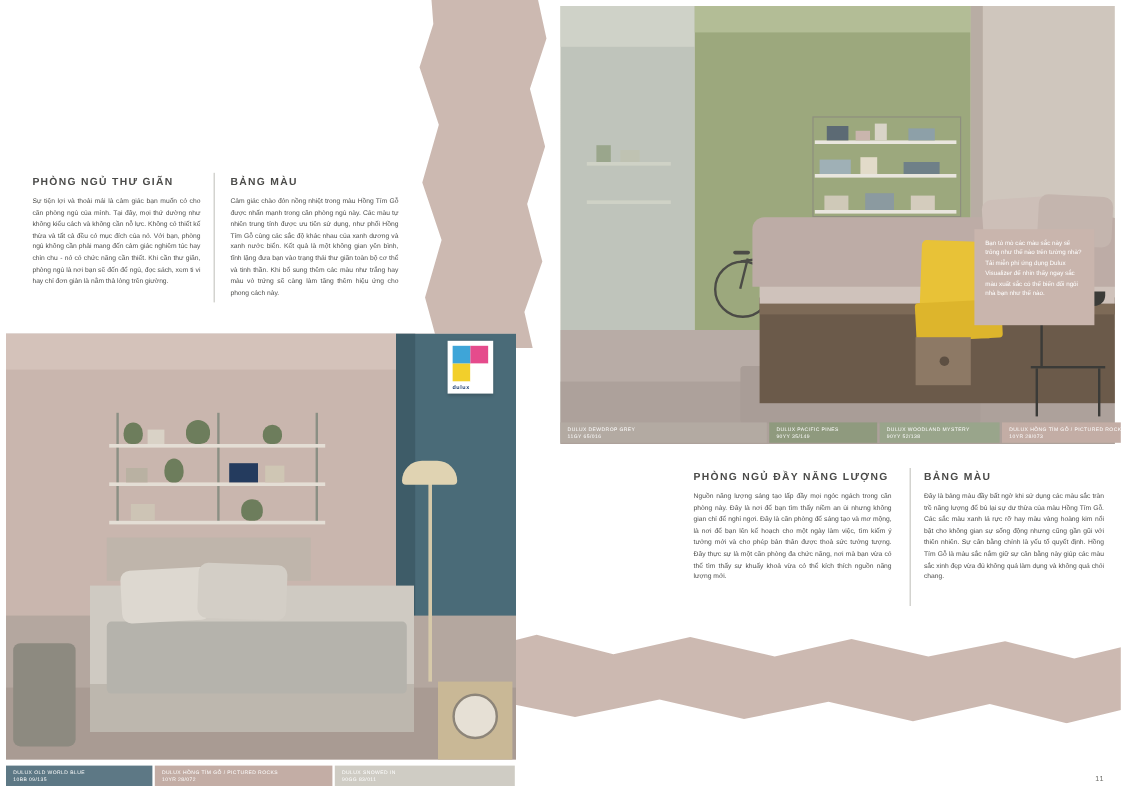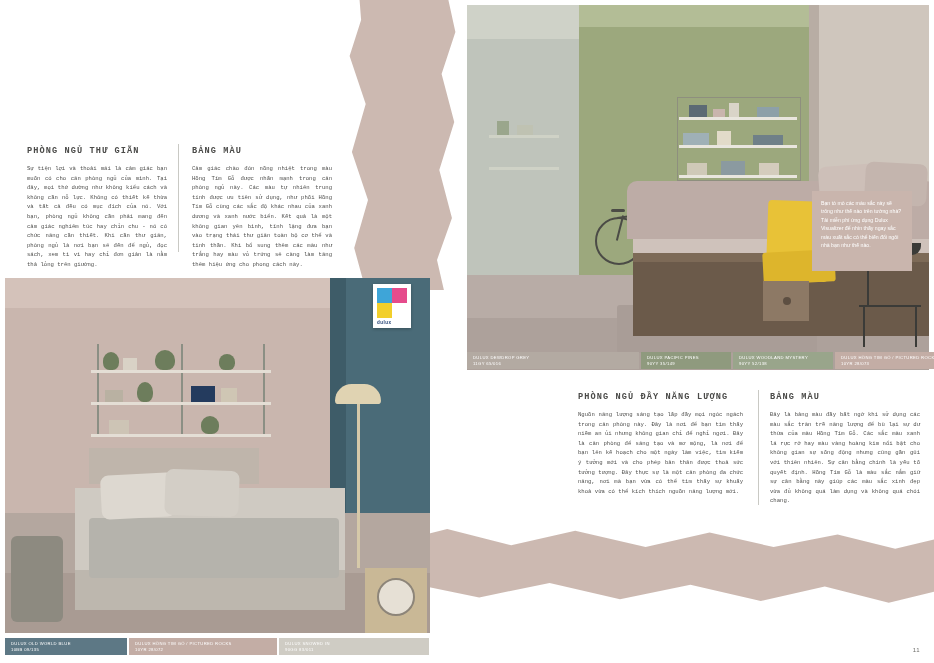--- a/index.html
+++ b/index.html
@@ -94,21 +94,21 @@
     box-shadow:0 1px 3px rgba(0,0,0,.25);
   }
   .logo-inner{position:absolute;left:4px;top:4px;width:30px;height:30px;overflow:hidden;}
   .logo-q1{position:absolute;left:0;top:0;width:15px;height:15px;background:#3ea5d8;}
   .logo-q2{position:absolute;left:15px;top:0;width:15px;height:15px;background:#e54b8c;}
   .logo-q3{position:absolute;left:0;top:15px;width:15px;height:15px;background:#f2cf2b;}
   .logo-q4{position:absolute;left:15px;top:15px;width:15px;height:15px;background:#ffffff;}
   .logo-word{position:absolute;left:4px;bottom:3px;font-size:4.5px;letter-spacing:.5px;color:#1b3b6f;font-weight:bold;}
 
   
-  .col{position:absolute;font-family:Liberation Mono, monospace;}
+  .col{position:absolute;}
   .col h2{
     margin:0 0 8px 0;font-size:8.6px;letter-spacing:1.1px;font-weight:bold;color:#4a4a48;
     text-transform:uppercase;
   }
   .col p{
     margin:0;font-size:5.6px;line-height:1.72;color:#4e4e4c;text-align:justify;
   }
   .divider{position:absolute;width:1px;background:#c9c9c4;}
 
   

